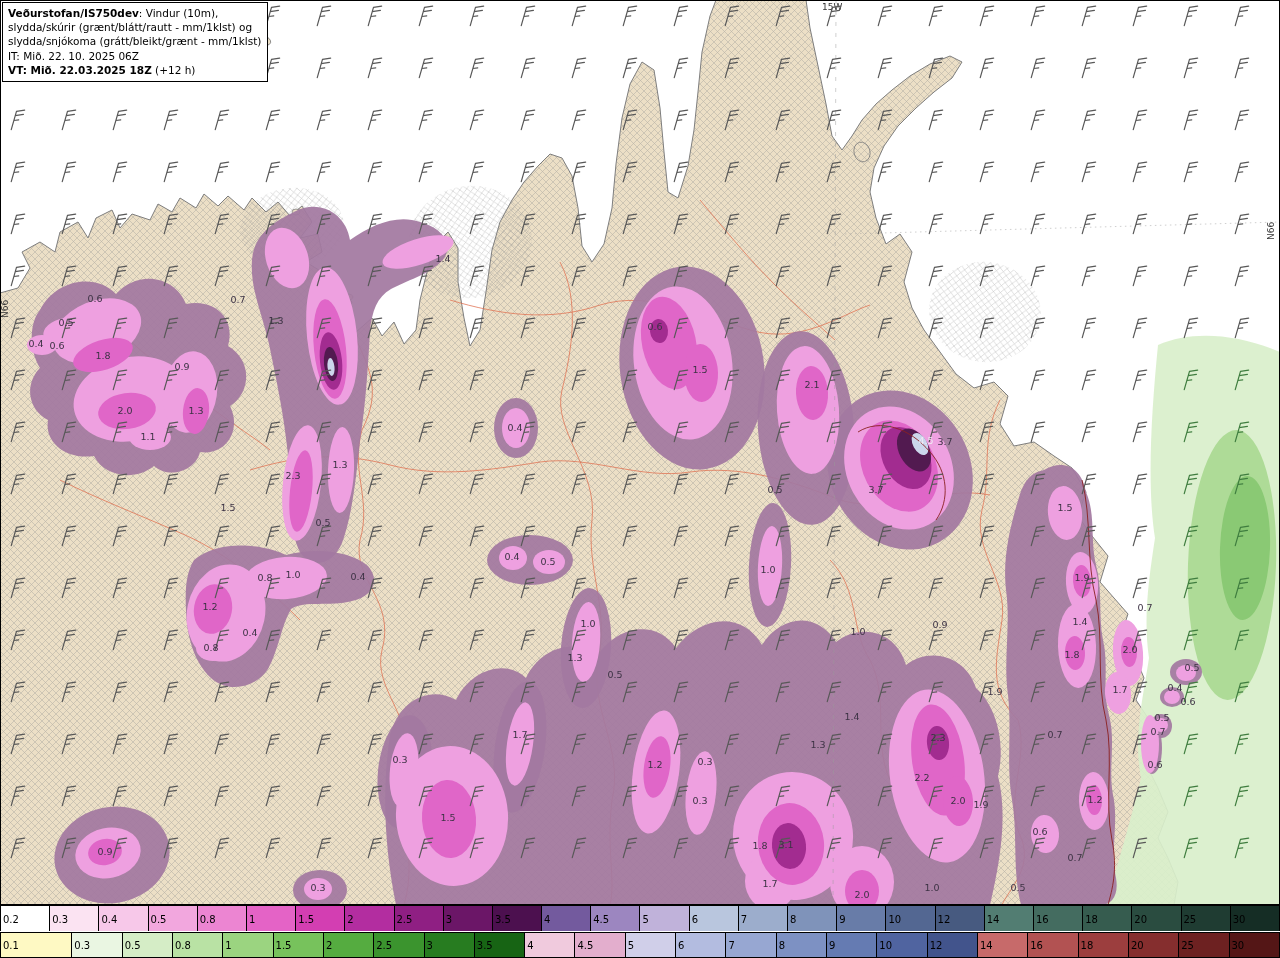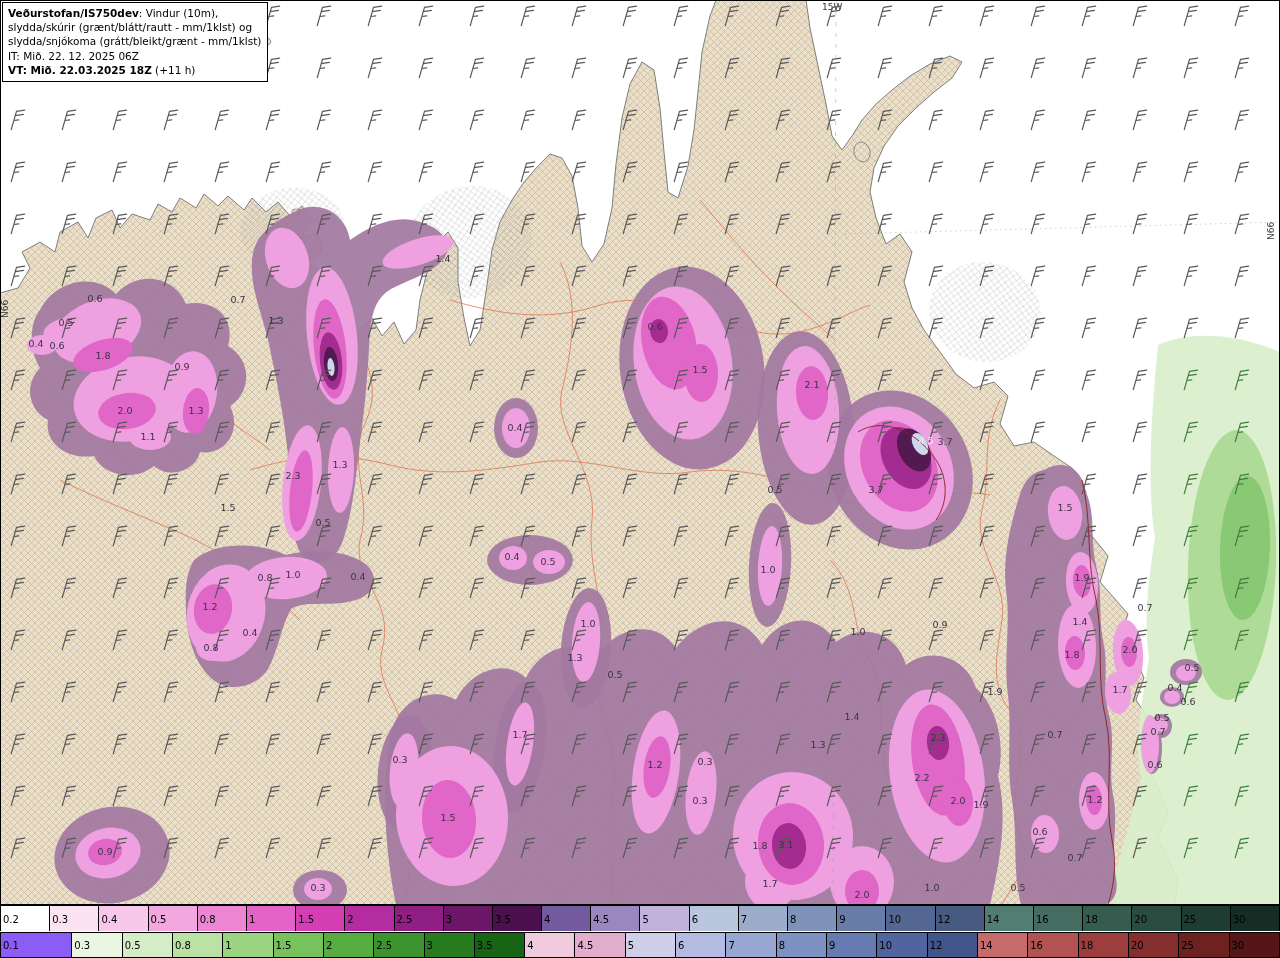--- a/index.html
+++ b/index.html
@@ -727,22 +727,22 @@
         <text x="932" y="888" class="vlabel">1.0</text>
       </g>
 
     <rect class="frame" x="0.5" y="0.5" width="1279" height="904"></rect>
   </svg>
 
   <div class="legend-box">
     <div><span class="b">Veðurstofan/IS750dev</span><span>: Vindur (10m),</span></div>
     <div>slydda/skúrir (grænt/blátt/rautt - mm/1klst) og</div>
     <div>slydda/snjókoma (grátt/bleikt/grænt - mm/1klst)</div>
-    <div>IT: Mið. 22. 12. 2025 06Z</div>
-    <div><span class="b">VT: Mið. 22.03.2025 18Z</span><span> (+11 h)</span></div>
+    <div>IT: Mið. 22. 10. 2025 06Z</div>
+    <div><span class="b">VT: Mið. 22.03.2025 18Z</span><span> (+12 h)</span></div>
   </div>
 
   <div id="cbar-sleet" class="cbar">
       <div class="cbar-cell" style="background: rgb(255, 255, 255);">
         <span class="cbar-label">0.2</span>
       </div>
       <div class="cbar-cell" style="background: rgb(251, 227, 242);">
         <span class="cbar-label">0.3</span>
       </div>
       <div class="cbar-cell" style="background: rgb(247, 200, 233);">
@@ -812,21 +812,21 @@
         <span class="cbar-label">20</span>
       </div>
       <div class="cbar-cell" style="background: rgb(31, 60, 50);">
         <span class="cbar-label">25</span>
       </div>
       <div class="cbar-cell" style="background: rgb(21, 45, 37);">
         <span class="cbar-label">30</span>
       </div>
     </div>
   <div id="cbar-rain" class="cbar">
-      <div class="cbar-cell" style="background: #8b5cf6; padding-left: 21px;">
+      <div class="cbar-cell" style="background: #fef9c3; padding-left: 21px;">
         <span class="cbar-label">0.1</span>
       </div>
       <div class="cbar-cell" style="background: rgb(234, 246, 226);">
         <span class="cbar-label">0.3</span>
       </div>
       <div class="cbar-cell" style="background: rgb(213, 237, 198);">
         <span class="cbar-label">0.5</span>
       </div>
       <div class="cbar-cell" style="background: rgb(185, 226, 164);">
         <span class="cbar-label">0.8</span>

